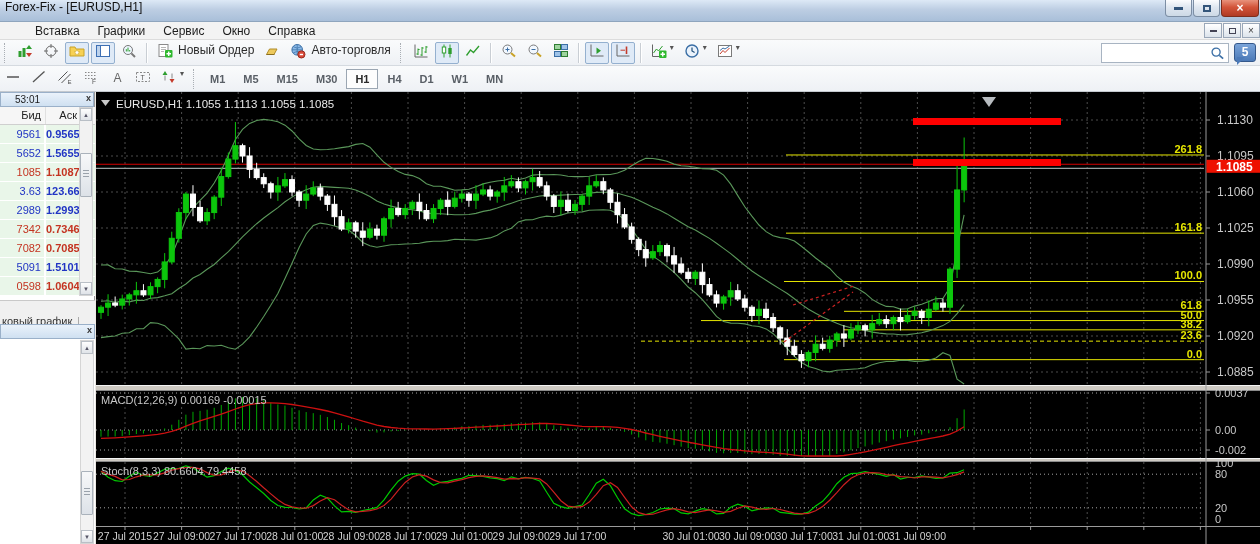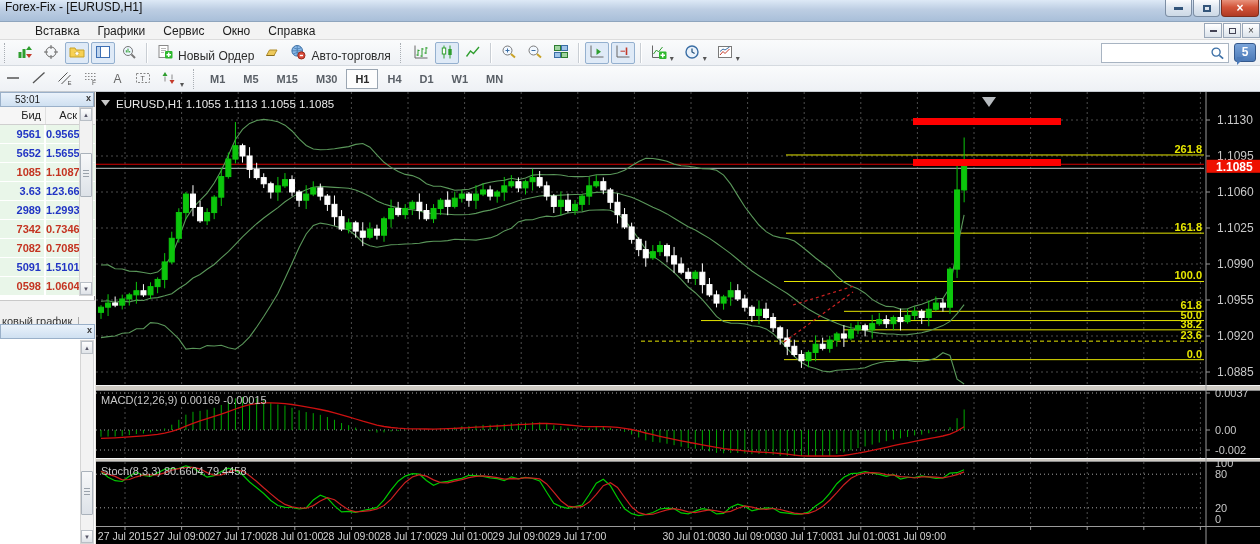--- a/index.html
+++ b/index.html
@@ -13,21 +13,21 @@
 .grest{display:block;width:8px;height:7px;border:2px solid #33557a}
 .menubar{position:absolute;top:22px;left:0;width:1260px;height:18px;background:#f3f3f3;border-bottom:1px solid #dcdcdc;display:flex;align-items:flex-end;padding-left:26px}
 .mitem{padding:1px 9px;color:#1c1c1c}
 .mwinbtns{position:absolute;right:0;top:1px;display:flex}
 .mwb{width:18px;height:15px;border:1px solid #9aa7b8;background:linear-gradient(#ffffff,#dde4ec);display:flex;align-items:center;justify-content:center;margin-left:1px;color:#444;font-size:10px}
 .mwb .gmin{width:7px;height:2px;background:#445}
 .mwb .grest{width:7px;height:6px;border:1px solid #445}
 .toolbar{position:absolute;left:0;width:1260px;background:linear-gradient(#fafbfc,#eef1f5);display:flex;align-items:center}
 .tb1{top:40px;height:26px;border-bottom:1px solid #d5dae0}
 .tb2{top:66px;height:26px;border-bottom:1px solid #c4c9cf}
-.tbtn{height:22px;min-width:24px;padding:0 3px;display:flex;align-items:flex-end;justify-content:center;border:1px solid transparent;border-radius:2px;margin:0 1px;color:#333}
+.tbtn{height:22px;min-width:24px;padding:0 3px;display:flex;align-items:flex-start;justify-content:center;border:1px solid transparent;border-radius:2px;margin:0 1px;color:#333}
 .tbtn.pressed{background:#dfeaf7;border-color:#94b0cf}
 .tbtn .lbl{font-size:12px;color:#2c2c2c;margin-left:5px;white-space:nowrap}
 .dd{font-size:8px;color:#555;margin-left:3px}
 .grip{width:4px;height:20px;margin:0 4px;border-left:1px dotted #a9aeb4}
 .vsep{width:2px;height:20px;margin:0 4px;border-left:1px solid #c9ced4;border-right:1px solid #ffffff}
 .searchwrap{position:absolute;right:31px;top:3px;width:128px;height:20px;background:#fff;border:1px solid #a8b4c2;display:flex;align-items:center}
 .searchwrap input{flex:1;border:none;outline:none;height:16px;font-size:11px;padding:0 4px;min-width:0;background:transparent}
 .searchwrap .icon{margin-right:3px;display:flex}
 .badge{position:absolute;right:4px;top:3px;width:22px;height:19px;background:linear-gradient(#7aa4d9,#4c7ab8);border:1px solid #35598c;border-radius:3px;color:#fff;font-weight:bold;text-align:center;line-height:17px;font-size:12px}
 .badge:after{content:"";position:absolute;left:2px;bottom:-4px;border:4px solid transparent;border-top-color:#4c7ab8;border-left-color:#4c7ab8;width:0;height:0}
@@ -36,21 +36,21 @@
 .main{position:absolute;top:92px;left:0;width:1260px;height:452px}
 .leftcol{position:absolute;left:0;top:0;width:95px;height:452px;background:#fff;border-right:1px solid #9a9a9a}
 .panel-title{height:15px;background:linear-gradient(#eaf2fb,#cfe0f1);border:1px solid #9ab0c9;font-size:10px;color:#1b1b1b;display:flex;align-items:center;padding:0 14px;position:relative}
 .ptx{position:absolute;right:2px;top:0px;font-size:9px;color:#333;font-weight:bold}
 .mw-head{position:absolute;top:15px;left:0;width:95px;height:18px;display:flex;background:#f6f6f6;border-bottom:1px solid #cfcfcf}
 .mw-hc{font-size:11px;color:#222;text-align:right;padding:2px 4px 0 0}
 .mw-hc.b{width:46px;border-right:1px solid #e0e0e0}
 .mw-hc.a{width:35px}
 .mw-rows{position:absolute;top:33px;left:0;width:95px}
 .mw-row{display:flex;height:19px;background:#e9f6e9;border-bottom:1px solid #ffffff}
-.mw-bid{width:46px;text-align:right;padding:3px 3px 0 0;font-size:11px;font-weight:bold;border-right:2px solid #ffffff;overflow:hidden}
+.mw-bid{width:46px;text-align:right;padding:3px 3px 0 0;font-size:11px;font-weight:normal;border-right:2px solid #ffffff;overflow:hidden}
 .mw-ask{width:36px;text-align:right;padding:3px 3px 0 0;font-size:11px;font-weight:bold;overflow:hidden}
 .c-blue{color:#2135c4}.c-red{color:#c43421}
 .scroll{position:absolute;width:14px;background:#f2f2f2;border:1px solid #d5d5d5}
 .sarr{position:absolute;left:0;width:12px;height:13px;background:linear-gradient(#fefefe,#dfe3e8);border:1px solid #b9bfc6;font-size:6px;color:#556;text-align:center;line-height:12px}
 .sthumb{position:absolute;left:0;width:12px;background:linear-gradient(#f7f8f9,#dde2e8);border:1px solid #aab2bb;border-radius:1px}
 .sthumb:after{content:"";position:absolute;left:2px;right:2px;top:45%;height:1px;background:#9aa2ab;box-shadow:0 3px 0 #9aa2ab,0 -3px 0 #9aa2ab}
 .mw-tab{position:absolute;top:208px;left:0;width:95px;height:24px;background:#f0f0f0;border-top:1px solid #c9c9c9;font-size:11px;color:#333;padding:14px 0 0 2px;white-space:nowrap}
 .mw-tab .tdiv{display:inline-block;margin-left:6px;border-left:1px solid #aaa;height:10px;vertical-align:middle}
 .navp{position:absolute;top:232px;left:0;width:95px;height:220px;background:#fff}
 .nav-list{position:absolute;top:16px;left:0;width:95px}

